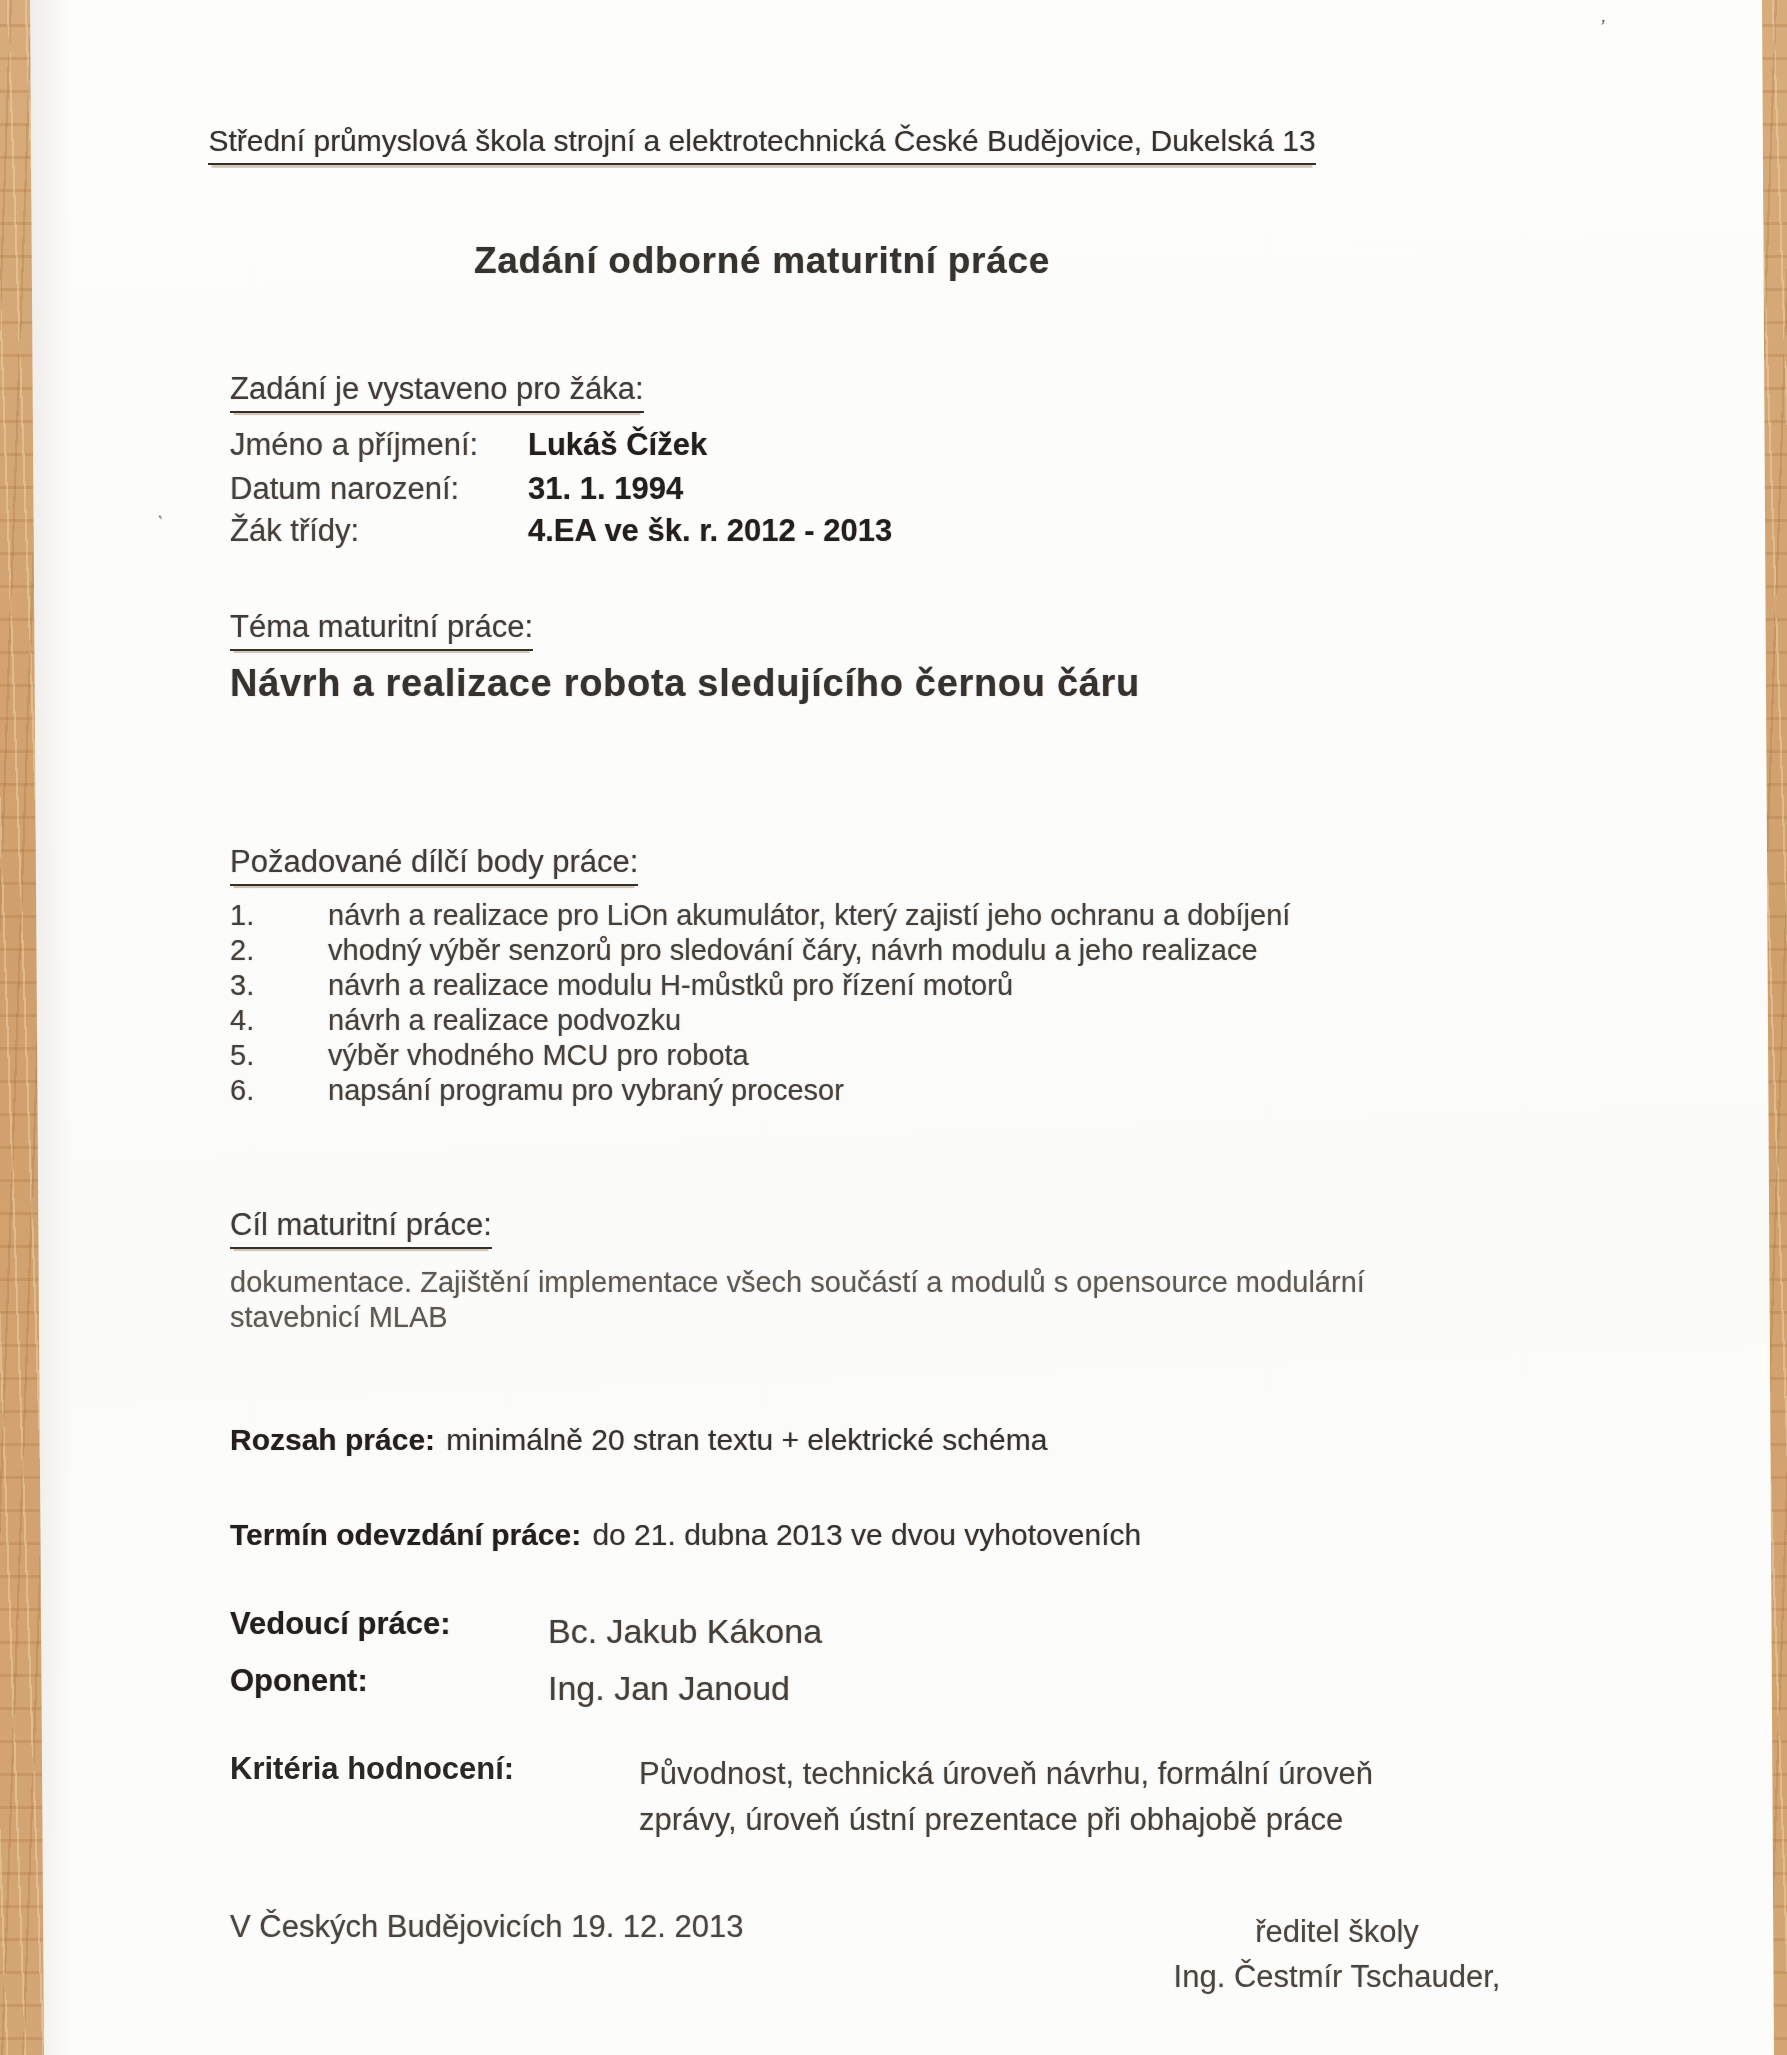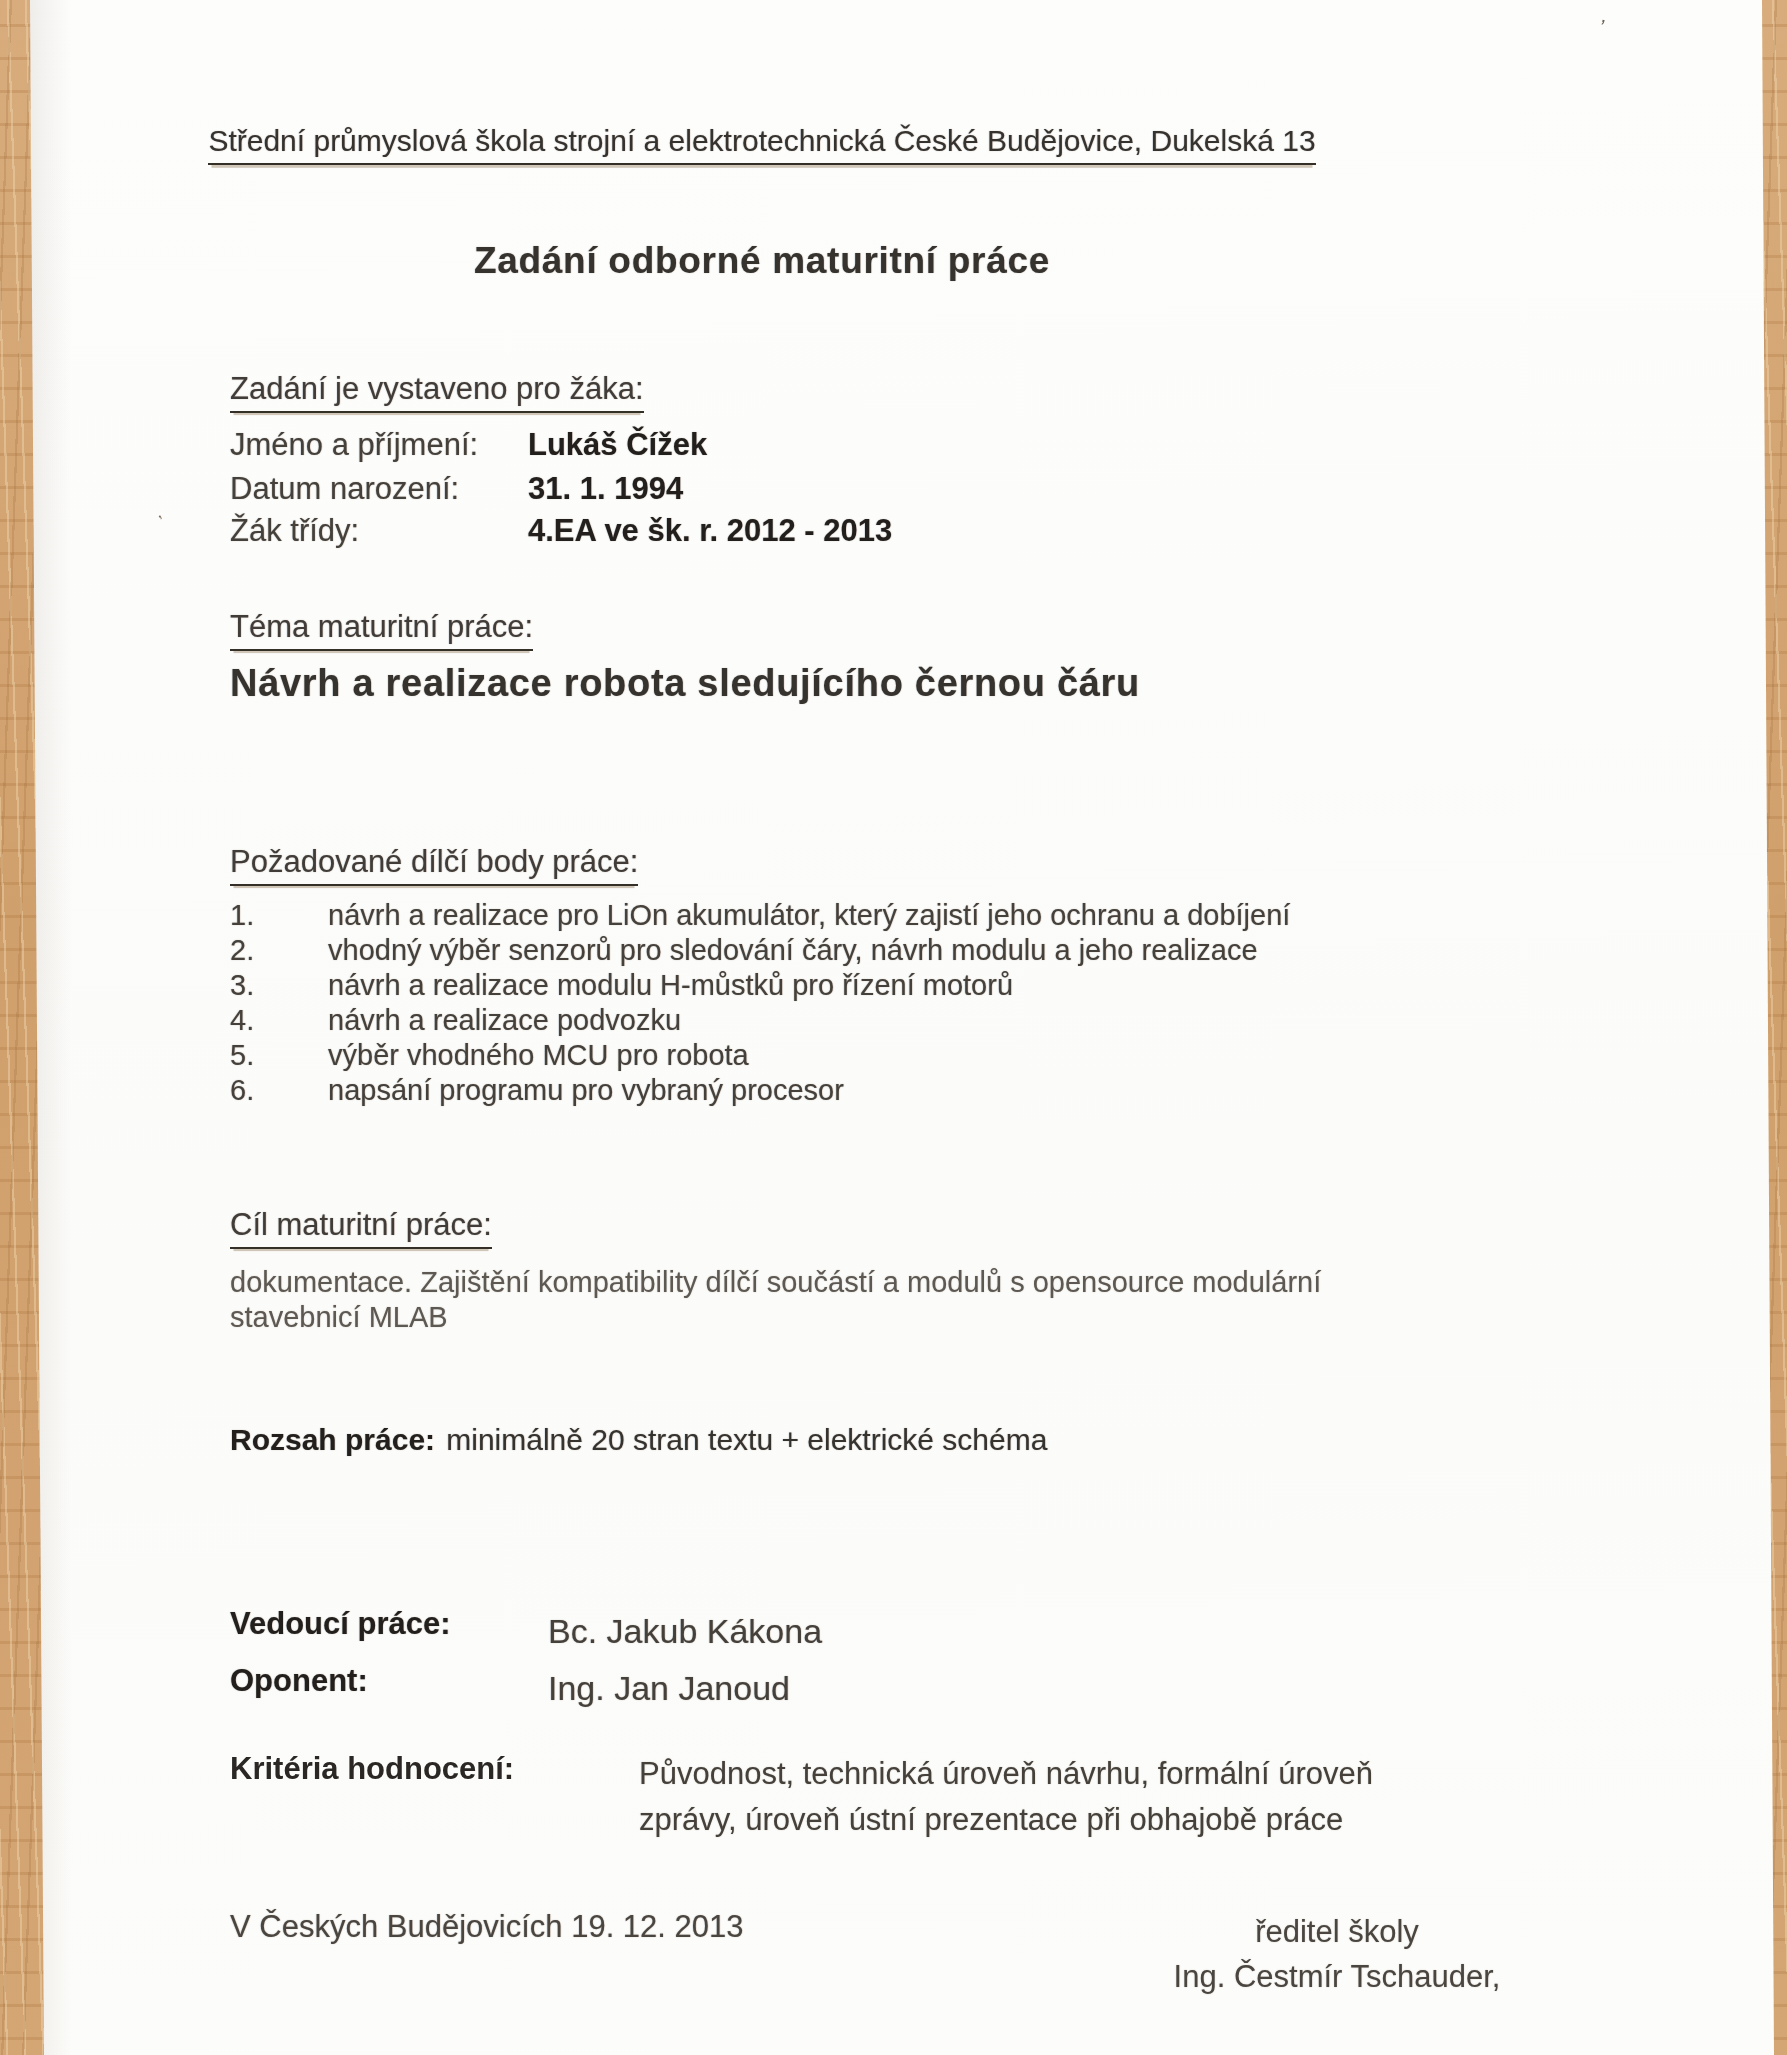--- a/index.html
+++ b/index.html
@@ -157,28 +157,31 @@
     </div>
     <div class="req-row">
       <span class="num">6.</span><span class="itxt">napsání programu pro vybraný procesor</span>
     </div>
   </div>
 
   <div class="txt sec-label goal-label">
     <span class="underl">Cíl maturitní práce:</span>
   </div>
   <div class="goal-text">
-    <div class="l2">dokumentace. Zajištění kompatibility dílčí součástí a modulů s opensource modulární</div>
+    <div class="l2">dokumentace. Zajištění implementace všech součástí a modulů s opensource modulární</div>
     <div class="l3">stavebnicí MLAB</div>
   </div>
 
   <div class="txt scope-line">
     <span class="inline-lab">Rozsah práce:</span><span>minimálně 20 stran textu + elektrické schéma</span>
   </div>
 
+  <div class="txt dead-line">
+    <span class="inline-lab">Termín odevzdání práce:</span><span>do 21. dubna 2013 ve dvou vyhotoveních</span>
+  </div>
 
   <div class="sup-row">
     <span class="txt lab sup-row">Vedoucí práce:</span>
     <span class="txt val sup-row">Bc. Jakub Kákona</span>
   </div>
   <div class="opp-row">
     <span class="txt lab opp-row">Oponent:</span>
     <span class="txt val opp-row">Ing. Jan Janoud</span>
   </div>
 

